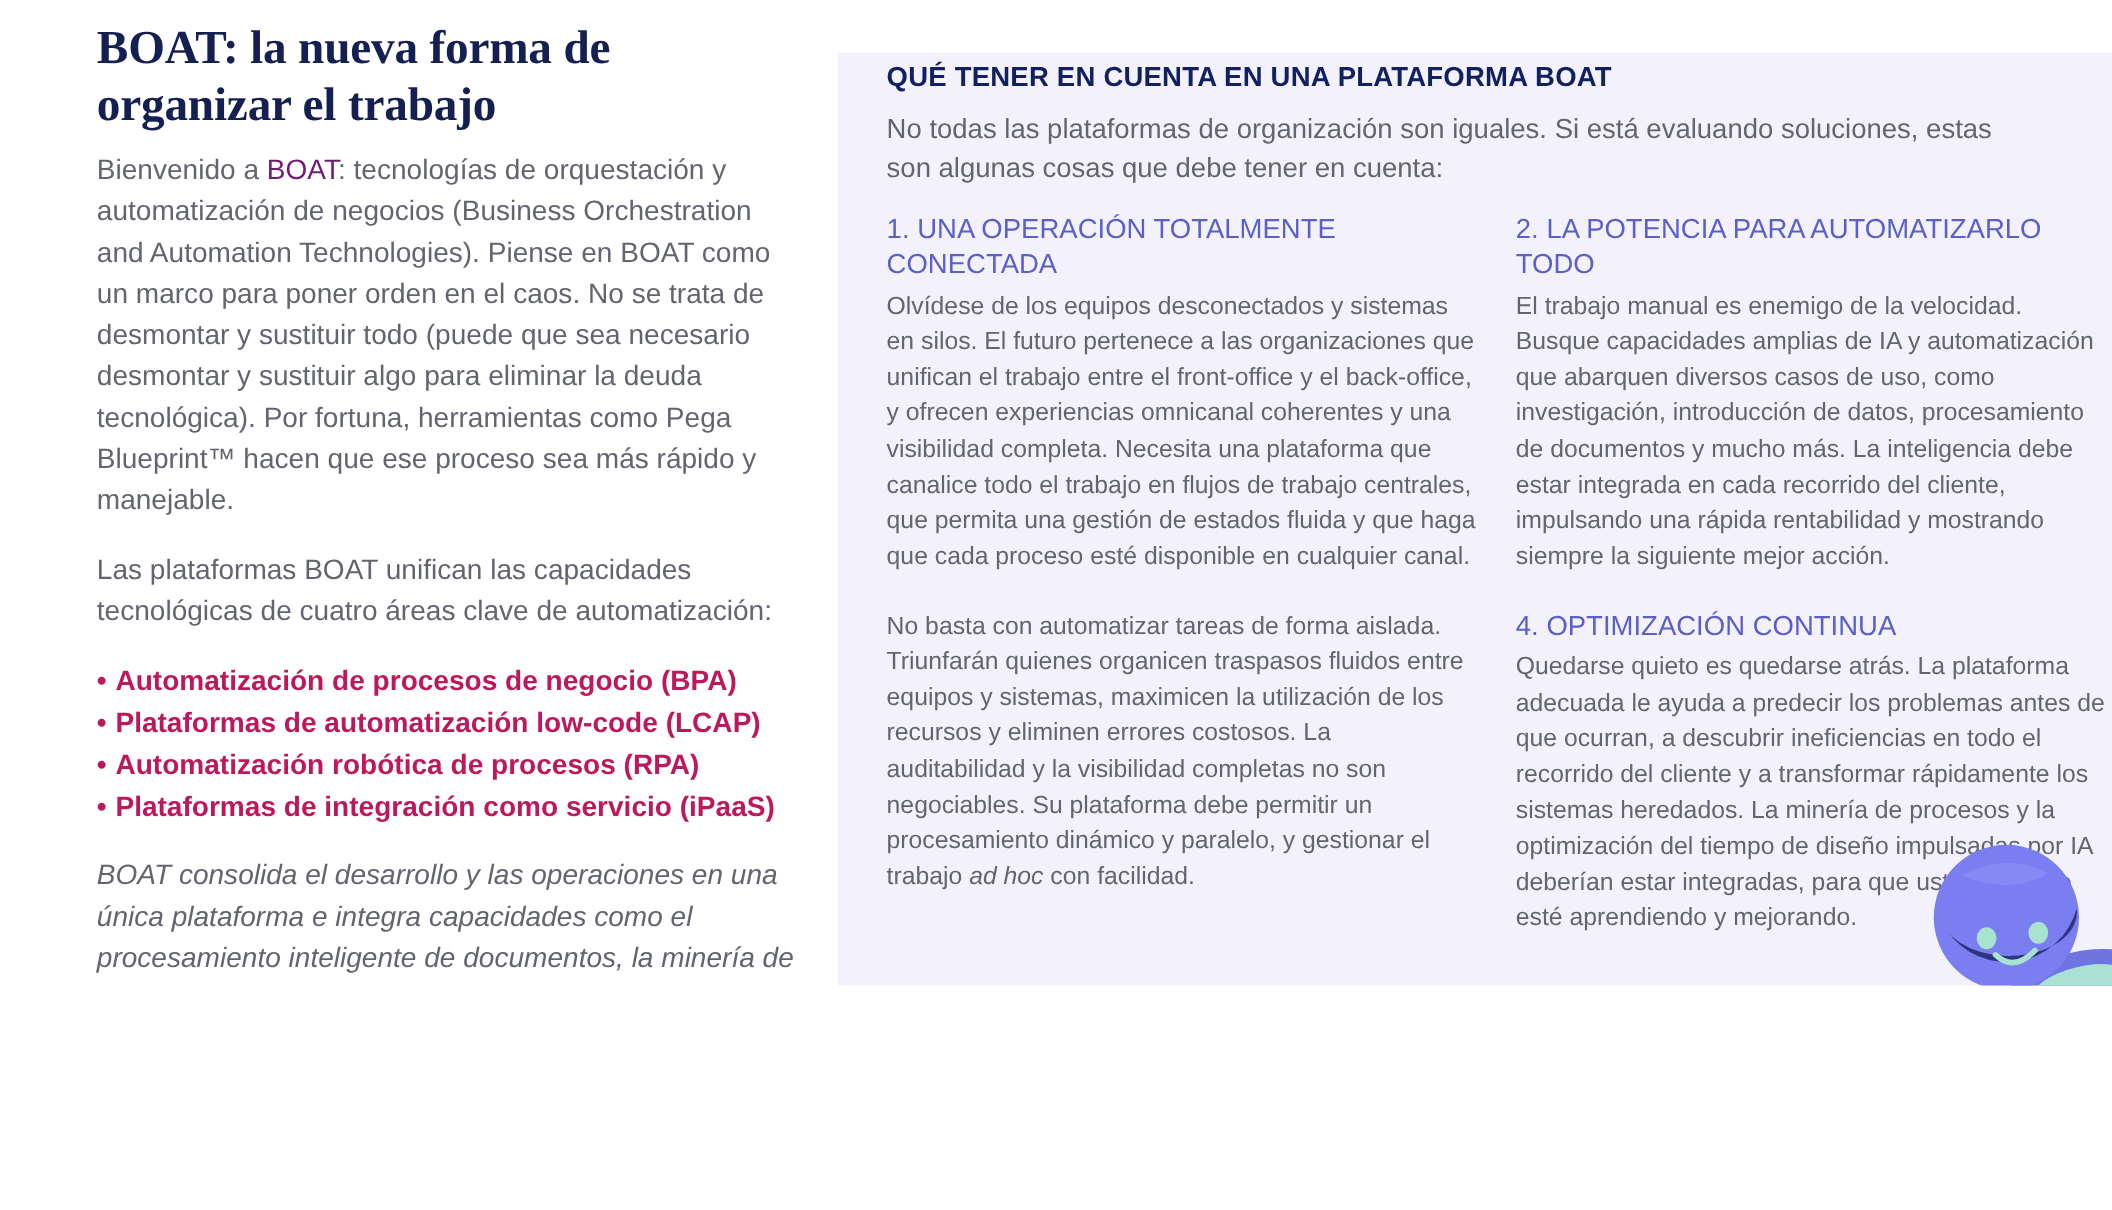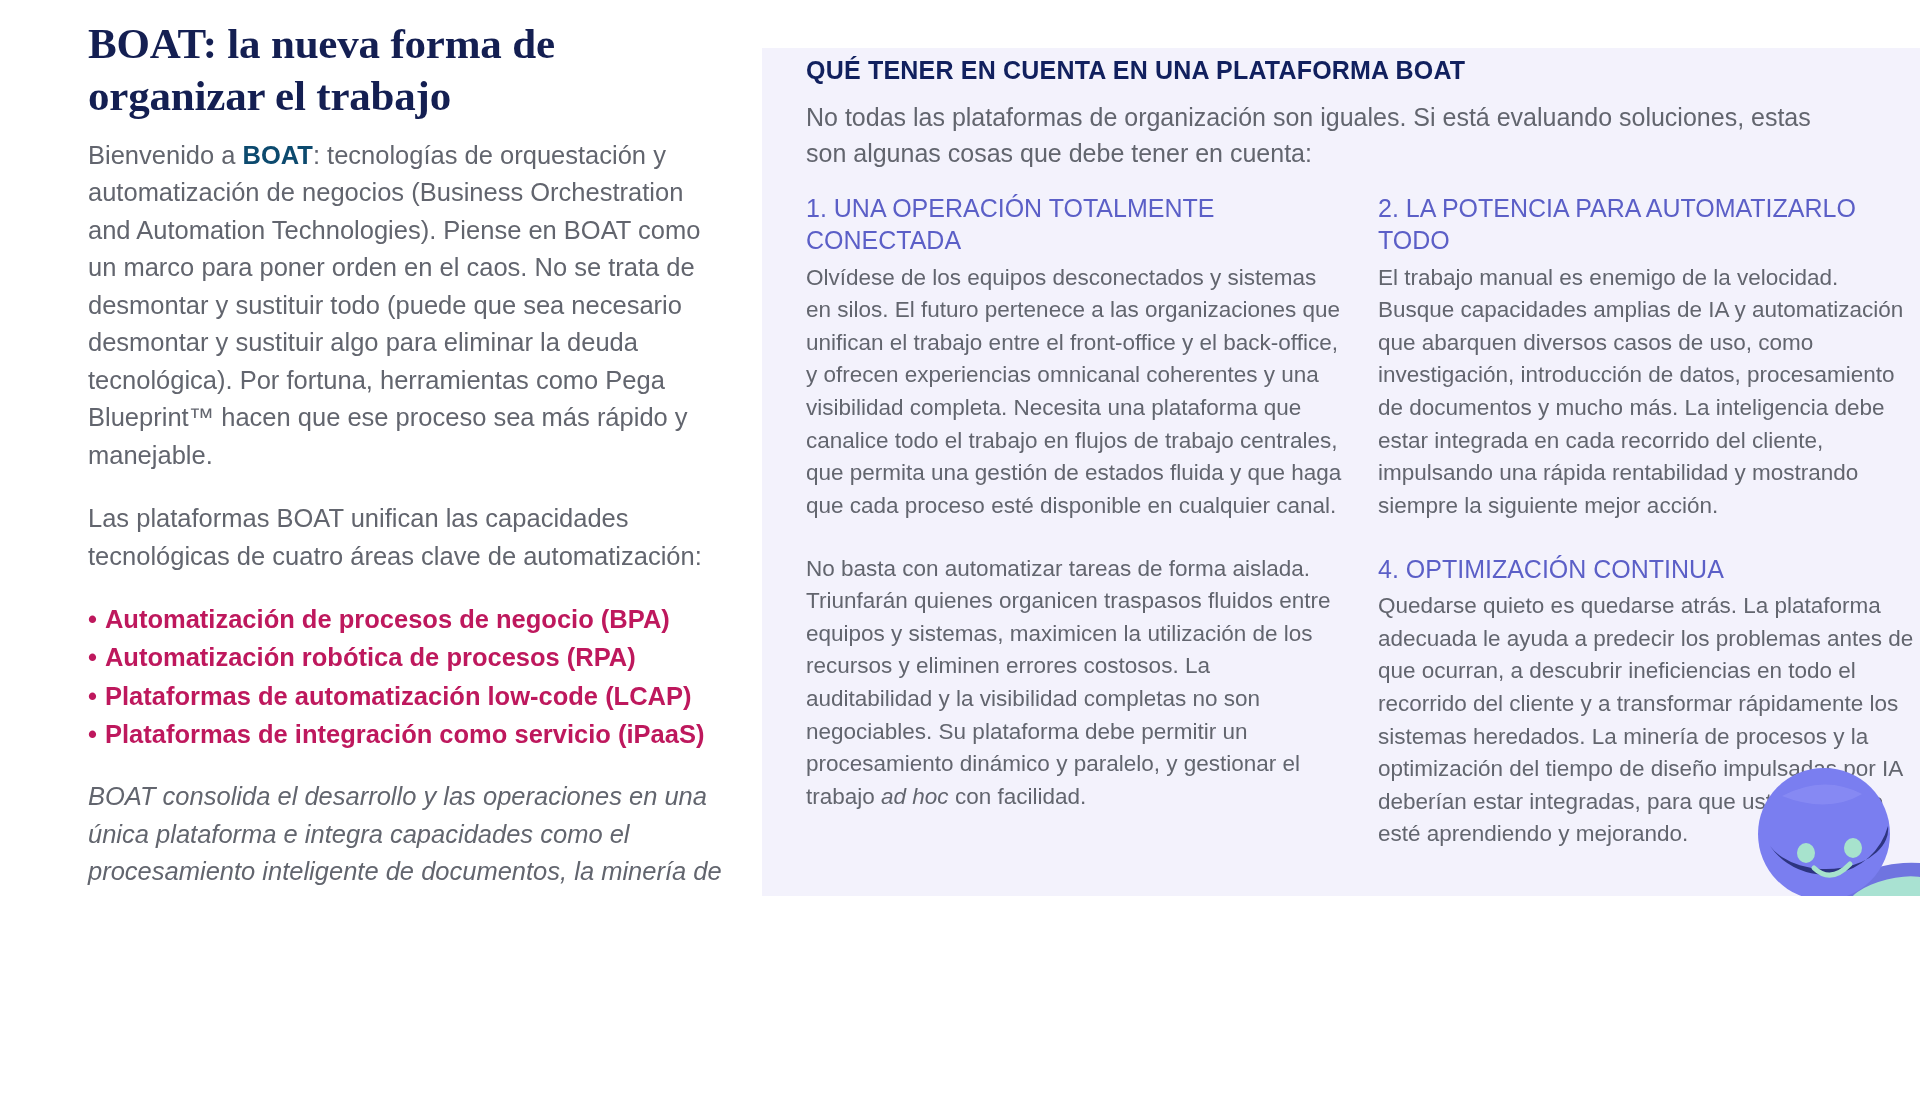--- a/index.html
+++ b/index.html
@@ -35,21 +35,21 @@
     letter-spacing: -0.2px;
     margin-bottom: 14px;
   }
   .left-col p {
     font-size: 25.5px;
     line-height: 1.47;
     color: #62656e;
     margin-bottom: 26px;
   }
   .left-col p.tight { margin-bottom: 0; font-style: italic; }
-  .brand-boat { color: #0c4a6e; font-weight: bold; }
+  .brand-boat { color: #701a75; font-weight: normal; }
   .bullets { margin-bottom: 26px; }
   .bullets li {
     list-style: none;
     font-size: 25.5px;
     line-height: 1.42;
     color: #be185d;
     font-weight: bold;
     margin-bottom: 2px;
     white-space: nowrap;
   }
@@ -122,22 +122,22 @@
 
   <div class="left-col">
     <h1 class="doc-title">BOAT: la nueva forma de organizar el trabajo</h1>
 
     <p><span>Bienvenido a </span><span class="brand-boat">BOAT</span><span>: tecnologías de orquestación y automatización de negocios (Business Orchestration and Automation Technologies). Piense en BOAT como un marco para poner orden en el caos. No se trata de desmontar y sustituir todo (puede que sea necesario desmontar y sustituir algo para eliminar la deuda tecnológica). Por fortuna, herramientas como Pega Blueprint™ hacen que ese proceso sea más rápido y manejable.</span></p>
 
     <p>Las plataformas BOAT unifican las capacidades tecnológicas de cuatro áreas clave de automatización:</p>
 
     <ul class="bullets">
       <li>Automatización de procesos de negocio (BPA)</li>
+      <li>Plataformas de automatización low-code (LCAP)</li>
       <li>Automatización robótica de procesos (RPA)</li>
-      <li>Plataformas de automatización low-code (LCAP)</li>
       <li>Plataformas de integración como servicio (iPaaS)</li>
     </ul>
 
     <p class="tight">BOAT consolida el desarrollo y las operaciones en una única plataforma e integra capacidades como el procesamiento inteligente de documentos, la minería de procesos, la toma de decisiones sobre flujos de trabajo y la IA generativa.</p>
   </div>
 
   <div class="right-panel">
     <div class="panel-title">QUÉ TENER EN CUENTA EN UNA PLATAFORMA BOAT</div>
     <div class="panel-intro">No todas las plataformas de organización son iguales. Si está evaluando soluciones, estas son algunas cosas que debe tener en cuenta:</div>
 

